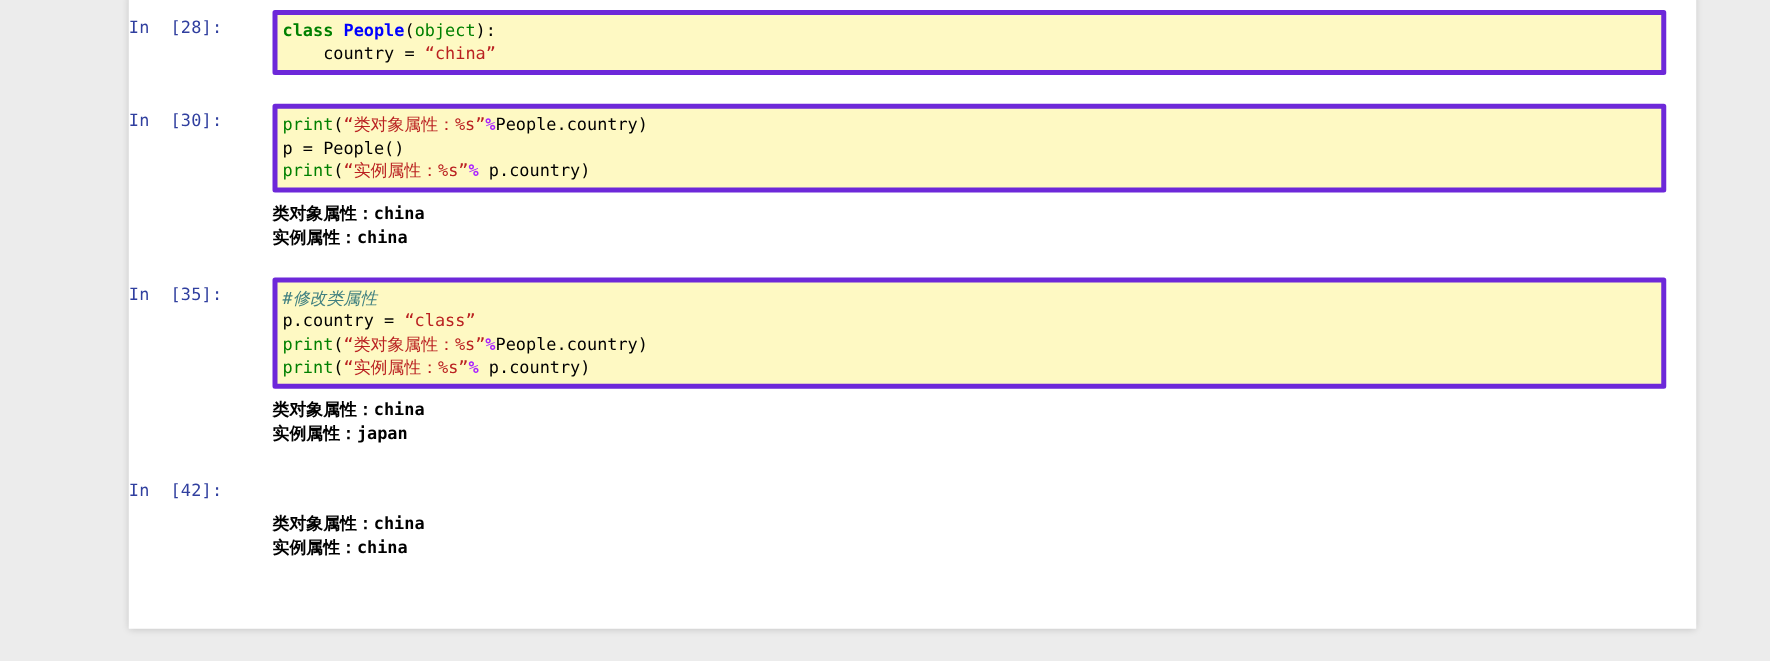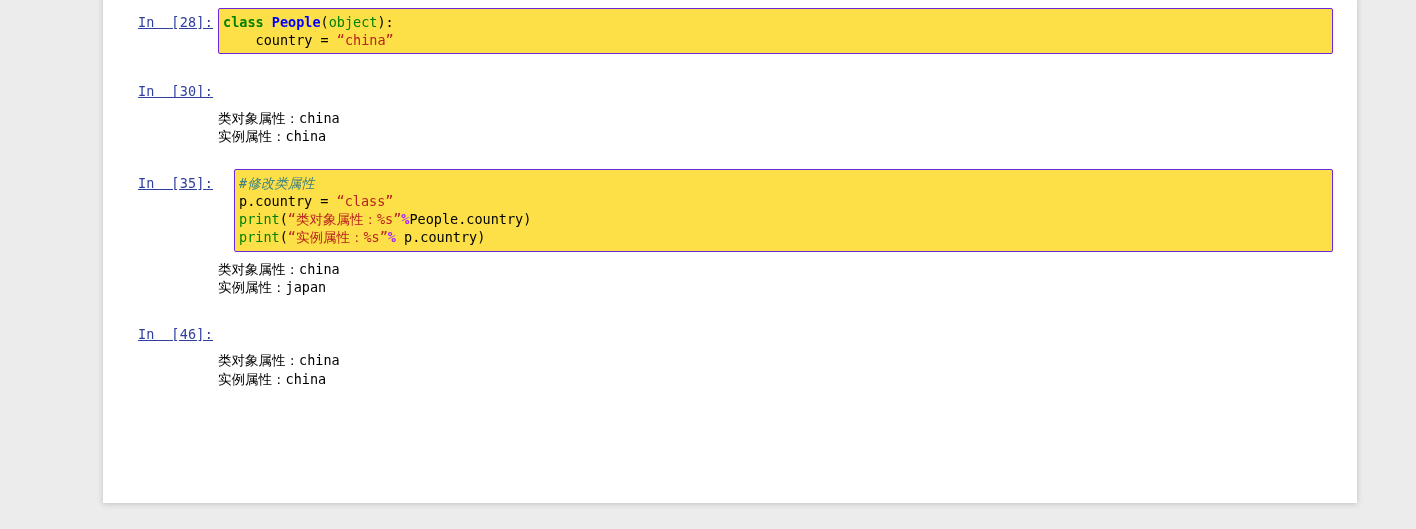--- a/index.html
+++ b/index.html
@@ -39,40 +39,39 @@
     width: 100%;
   }
   .cell-input-row {
     display: flex;
     align-items: flex-start;
     width: 100%;
   }
   .prompt {
     flex: 0 0 115px;
     width: 115px;
-    text-align: right;
+    text-align: left;
     padding-right: 5px;
     padding-top: 5px;
     box-sizing: border-box;
     font-family: "DejaVu Sans Mono", "Liberation Mono", monospace;
     font-size: 13.5px;
     line-height: 18.2px;
     color: #303F9F;
     white-space: pre;
     letter-spacing: 0.2px;
-    text-decoration: underline;
     -webkit-font-smoothing: none;
   }
   .prompt.out-prompt {
     color: #D84315;
   }
   .input-area {
     flex: 1 1 auto;
-    background: #fde047;
-    border: 1px solid #6d28d9;
+    background: #fef9c3;
+    border: 4px solid #6d28d9;
     border-radius: 2px;
     padding: 4px 4px 4px 4px;
     margin-right: 24px;
     box-sizing: border-box;
   }
   pre.code {
     margin: 0;
     padding: 0;
     font-family: "DejaVu Sans Mono", "Liberation Mono", monospace;
     font-size: 13.5px;
@@ -86,35 +85,36 @@
   .cell-output-row {
     display: flex;
     align-items: flex-start;
     width: 100%;
   }
   .output-area {
     flex: 1 1 auto;
     margin-right: 24px;
     padding-top: 8px;
     padding-bottom: 0px;
+    font-weight: bold;
   }
   pre.output-text {
     margin: 0;
     padding: 0;
     font-family: "DejaVu Sans Mono", "Liberation Mono", monospace;
     font-size: 13.5px;
     line-height: 18.6px;
     color: #000000;
     white-space: pre-wrap;
     -webkit-font-smoothing: none;
   }
 
   
   .cell + .cell { margin-top: 23px; }
-  .cell.has-output .cell-input-row { margin-bottom: 0; gap: 16px; }
+  .cell.has-output .cell-input-row { margin-bottom: 0; }
 
   
   .tok-k   { color: #008000; font-weight: bold; }   
   .tok-nc  { color: #0000FF; font-weight: bold; }   
   .tok-nb  { color: #008000; }                      
   .tok-nf  { color: #008000; }                      
   .tok-s   { color: #BA2121; }                      
   .tok-op  { color: #AA22FF; font-weight: bold; }   
   .tok-c   { color: #408080; font-style: italic; margin-top: 41px; }  
   .tok-p   { color: #000000; }                      
@@ -129,20 +129,25 @@
           <div class="prompt">In  [28]:</div>
           <div class="input-area">
             <pre class="code"><span class="tok-k">class</span><span class="tok-p"> </span><span class="tok-nc">People</span><span class="tok-p">(</span><span class="tok-nb">object</span><span class="tok-p">):</span>
 <span class="tok-p">    country </span><span class="tok-p">=</span><span class="tok-p"> </span><span class="tok-s">“china”</span></pre>
           </div>
         </div>
       </div>
       <div class="cell has-output">
         <div class="cell-input-row">
           <div class="prompt">In  [30]:</div>
+          <div class="input-area">
+            <pre class="code"><span class="tok-nf">print</span><span class="tok-p">(</span><span class="tok-s">“类对象属性：%s”</span><span class="tok-op">%</span><span class="tok-p">People.country)</span>
+<span class="tok-p">p = People()</span>
+<span class="tok-nf">print</span><span class="tok-p">(</span><span class="tok-s">“实例属性：%s”</span><span class="tok-op">%</span><span class="tok-p"> p.country)</span></pre>
+          </div>
         </div>
         <div class="cell-output-row">
           <div class="prompt out-prompt"></div>
           <div class="output-area">
             <pre class="output-text">类对象属性：china
 实例属性：china</pre>
           </div>
         </div>
       </div>
       <div class="cell has-output">
@@ -158,21 +163,21 @@
         <div class="cell-output-row">
           <div class="prompt out-prompt"></div>
           <div class="output-area">
             <pre class="output-text">类对象属性：china
 实例属性：japan</pre>
           </div>
         </div>
       </div>
       <div class="cell has-output">
         <div class="cell-input-row">
-          <div class="prompt">In  [46]:</div>
+          <div class="prompt">In  [42]:</div>
         </div>
         <div class="cell-output-row">
           <div class="prompt out-prompt"></div>
           <div class="output-area">
             <pre class="output-text">类对象属性：china
 实例属性：china</pre>
           </div>
         </div>
       </div>
     </div>

